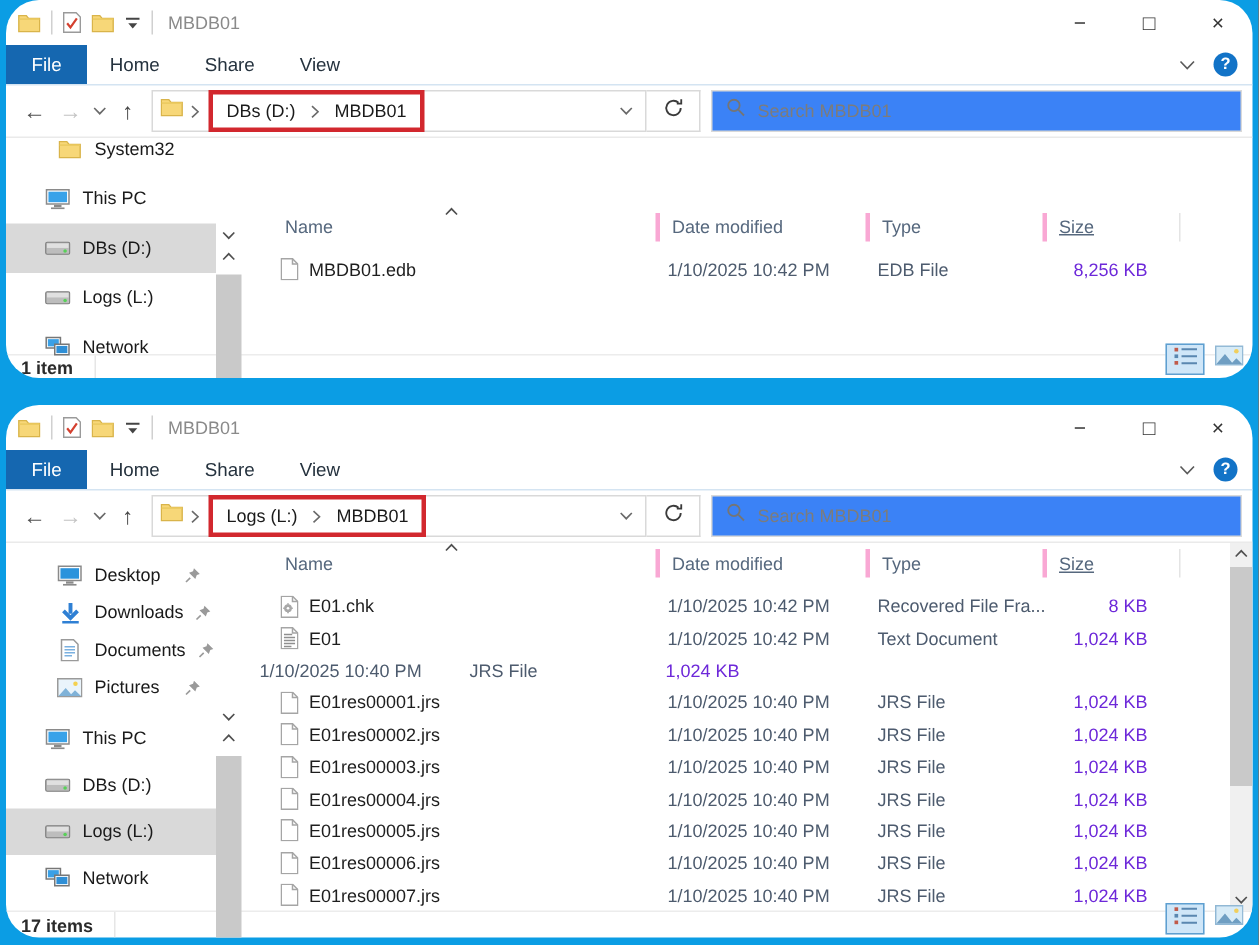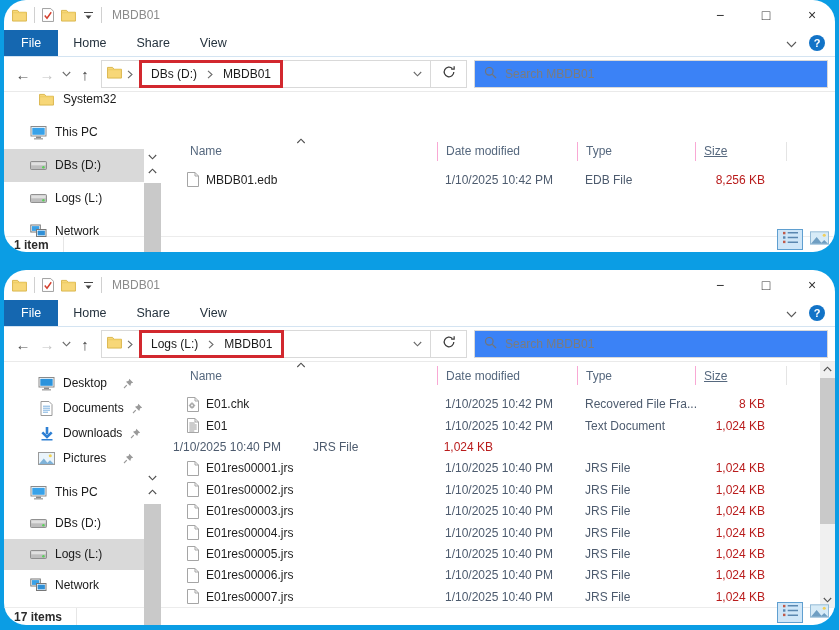--- a/index.html
+++ b/index.html
@@ -69,33 +69,33 @@
   .sarr{position:absolute;left:0;width:100%;display:flex;justify-content:center;}
   .sarr.top{top:4px;} .sarr.bot{bottom:4px;}
   .sthumb{position:absolute;left:0;width:100%;background:#c9c9c9;}
   #win0 .side-scroll .sthumb{top:19px;height:80px;}
   #win1 .side-scroll .sthumb{top:19px;height:168px;}
   #win1 .list-scroll .sthumb{top:16px;height:146px;}
 
   .filearea{flex:1;display:flex;flex-direction:column;position:relative;padding-left:4px;}
   .cols{display:flex;height:28px;align-items:center;flex:none;}
   .col{font-size:12px;color:#56687e;padding-left:8px;height:19px;display:flex;align-items:center;
-       border-left:1px solid #f9a8d4;}
+       border-left:3px solid #f9a8d4;}
   .col-name{width:272px;border-left:none;padding-left:25px;position:relative;}
   .col-date{width:140px;}
   .col-type{width:118px;}
   .col-size{width:92px;border-right:1px solid #e4e4e4;text-decoration:underline;}
   .sortchev{position:absolute;left:50%;top:-9px;transform:translateX(-50%);}
   .rows{flex:1;padding-top:4px;overflow:hidden;}
   .row{display:flex;height:21.4px;align-items:center;font-size:12px;}
   .cell-name{width:272px;display:flex;align-items:center;gap:7px;padding-left:21px;color:#1e1e1e;
              white-space:nowrap;overflow:hidden;}
   .cell-date{width:140px;padding-left:8px;color:#4d5b6e;white-space:nowrap;}
   .cell-type{width:118px;padding-left:8px;color:#4d5b6e;white-space:nowrap;}
-  .cell-size{width:80px;text-align:right;padding-right:10px;color:#b91c1c;white-space:nowrap;}
+  .cell-size{width:80px;text-align:right;padding-right:10px;color:#6d28d9;white-space:nowrap;}
   .f-icon{display:inline-flex;width:13px;justify-content:center;flex:none;}
   .list-scroll{position:absolute;right:0;top:0;bottom:0;width:15px;background:#f0f0f0;}
 
   
   .statusbar{display:flex;align-items:center;border-top:1px solid #ececec;font-size:12px;
              color:#2b2b2b;padding-left:10px;font-weight:bold;}
   #win0 .statusbar{height:16px;}
   #win1 .statusbar{height:18px;}
   .status-sep{width:1px;height:100%;background:#e6e6e6;margin-left:14px;}
   .view-btns{position:absolute;right:3px;bottom:2px;display:flex;gap:3px;}
@@ -444,42 +444,42 @@
             <span>Desktop</span>
             <span class="pin">
               <svg width="11" height="11" viewBox="0 0 11 11">
                 <path d="M6.3 0.8l3.9 3.9-2 0.6-1 2.7-4.2-4.2 2.7-1z" fill="#9a9a9a"></path>
                 <path d="M3.8 7.2L1 10" stroke="#9a9a9a" stroke-width="1.1"></path>
               </svg>
             </span>
           </div>
           <div class="side-item h25 indent">
             <span class="s-icon">
-              <svg width="13" height="15" viewBox="0 0 13 15">
-                <path d="M1 0.5h8l3 3v11H1z" fill="#fff" stroke="#9a9a9a"></path>
-                <path d="M3 5.2h7M3 7.2h7M3 9.2h7M3 11.2h5" stroke="#7ab0e0"></path>
-              </svg>
-            </span>
-            <span>Documents</span>
+              <svg width="14" height="15" viewBox="0 0 14 15">
+                <path d="M7 1v7.2" stroke="#2f80d4" stroke-width="2.6"></path>
+                <path d="M2.3 6.3L7 11l4.7-4.7" fill="none" stroke="#2f80d4" stroke-width="2.6"></path>
+                <path d="M1.5 13.8h11" stroke="#2f80d4" stroke-width="1.6"></path>
+              </svg>
+            </span>
+            <span>Downloads</span>
             <span class="pin">
               <svg width="11" height="11" viewBox="0 0 11 11">
                 <path d="M6.3 0.8l3.9 3.9-2 0.6-1 2.7-4.2-4.2 2.7-1z" fill="#9a9a9a"></path>
                 <path d="M3.8 7.2L1 10" stroke="#9a9a9a" stroke-width="1.1"></path>
               </svg>
             </span>
           </div>
           <div class="side-item h25 indent">
             <span class="s-icon">
-              <svg width="14" height="15" viewBox="0 0 14 15">
-                <path d="M7 1v7.2" stroke="#2f80d4" stroke-width="2.6"></path>
-                <path d="M2.3 6.3L7 11l4.7-4.7" fill="none" stroke="#2f80d4" stroke-width="2.6"></path>
-                <path d="M1.5 13.8h11" stroke="#2f80d4" stroke-width="1.6"></path>
-              </svg>
-            </span>
-            <span>Downloads</span>
+              <svg width="13" height="15" viewBox="0 0 13 15">
+                <path d="M1 0.5h8l3 3v11H1z" fill="#fff" stroke="#9a9a9a"></path>
+                <path d="M3 5.2h7M3 7.2h7M3 9.2h7M3 11.2h5" stroke="#7ab0e0"></path>
+              </svg>
+            </span>
+            <span>Documents</span>
             <span class="pin">
               <svg width="11" height="11" viewBox="0 0 11 11">
                 <path d="M6.3 0.8l3.9 3.9-2 0.6-1 2.7-4.2-4.2 2.7-1z" fill="#9a9a9a"></path>
                 <path d="M3.8 7.2L1 10" stroke="#9a9a9a" stroke-width="1.1"></path>
               </svg>
             </span>
           </div>
           <div class="side-item h25 indent">
             <span class="s-icon">
               <svg width="17" height="13" viewBox="0 0 17 13">

